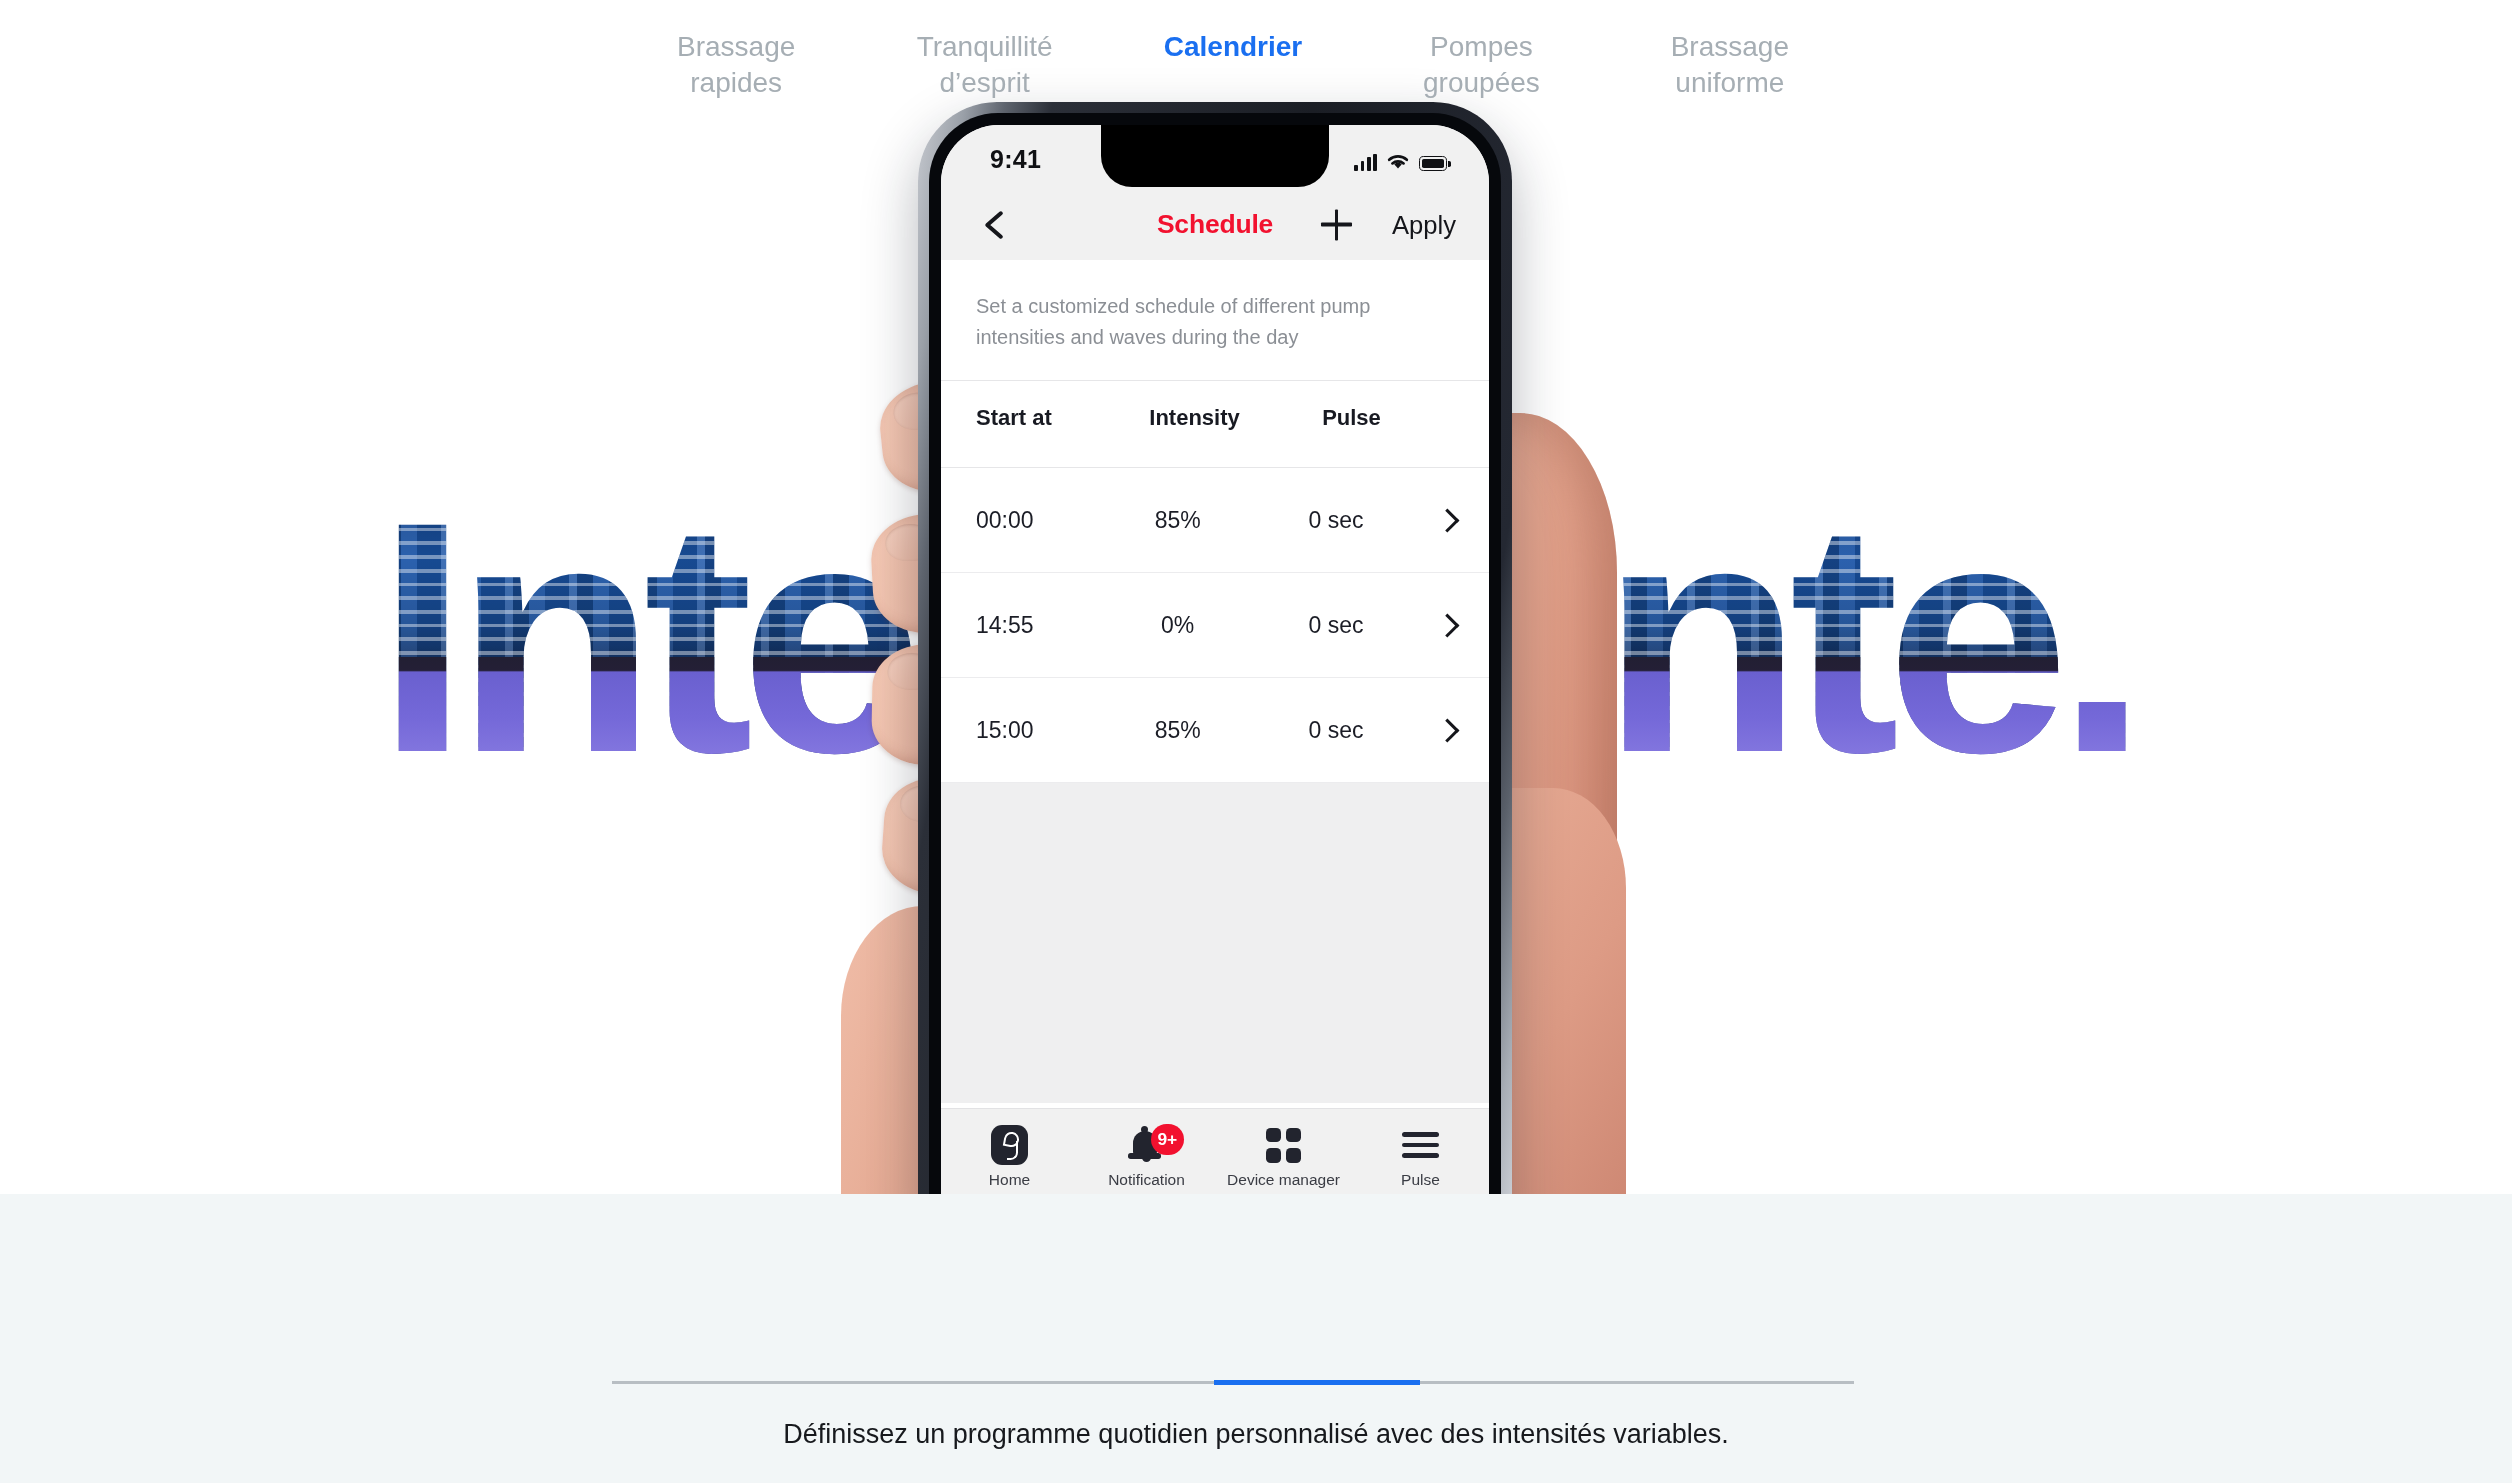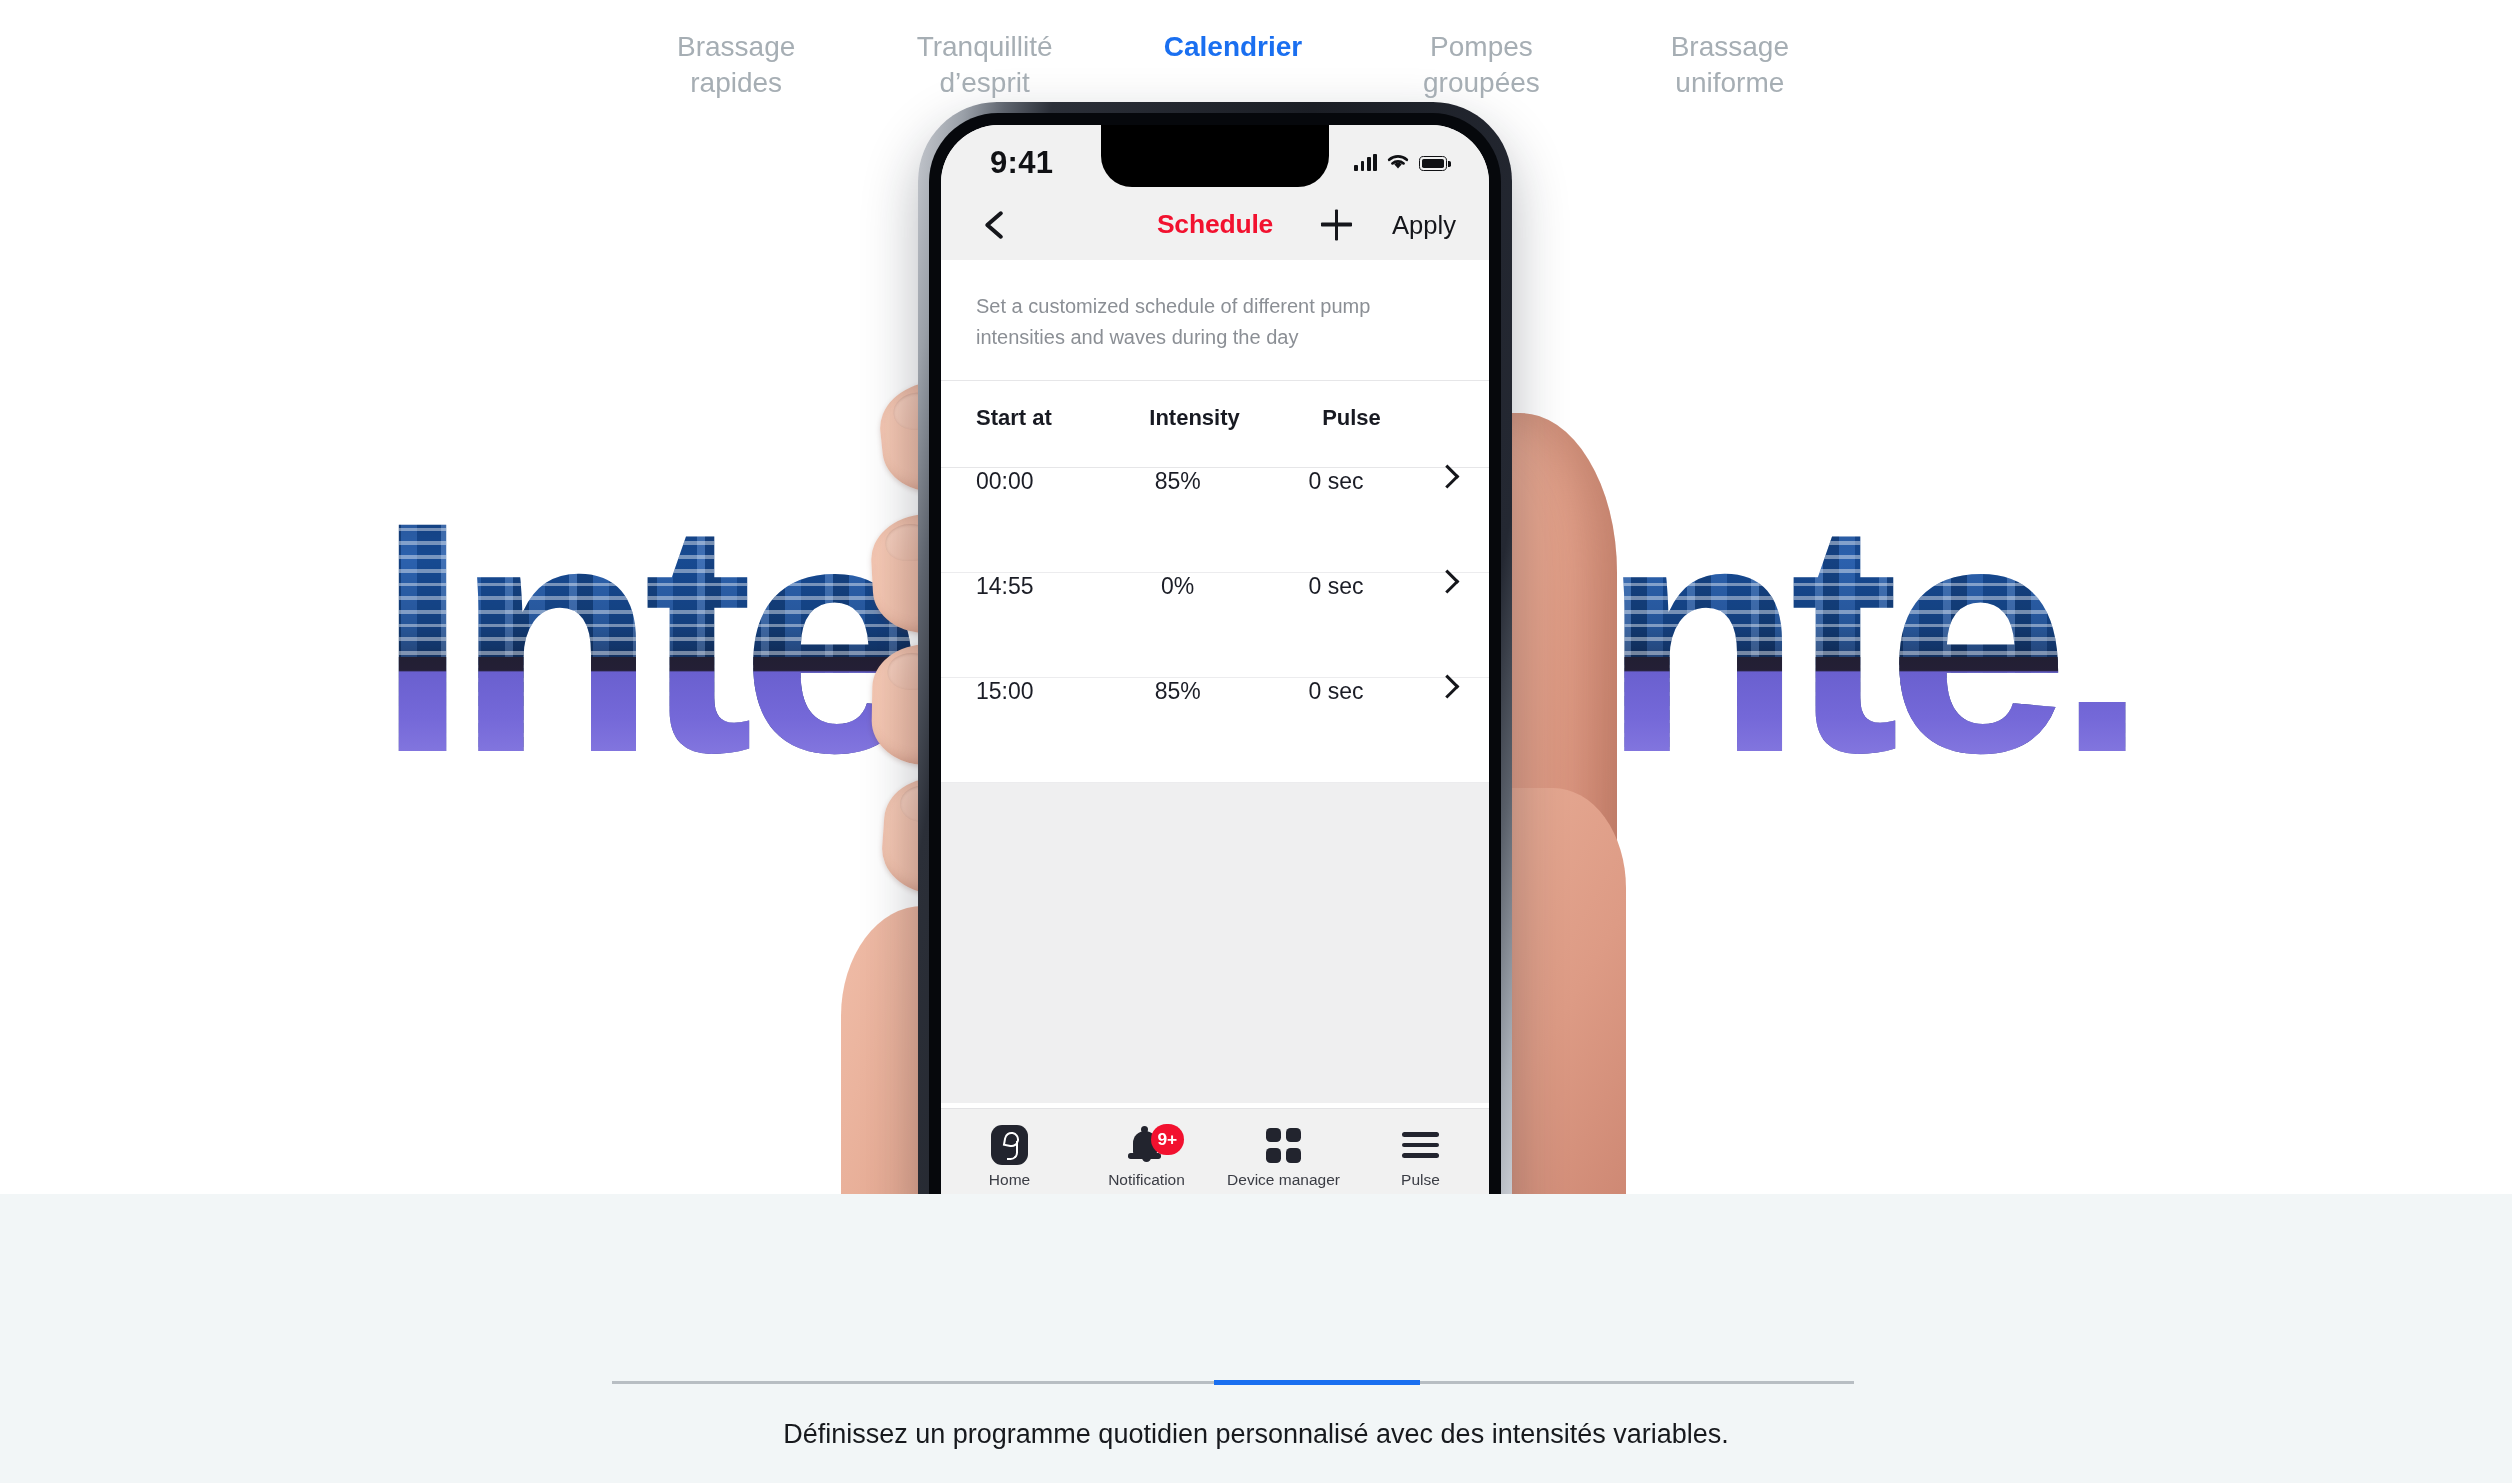--- a/index.html
+++ b/index.html
@@ -189,21 +189,21 @@
 
   
   .statusbar {
     position: relative;
     height: 64px;
     background: #f1f1f1;
   }
   .sb-time {
     position: absolute;
     left: 49px; top: 20px;
-    font-size: 31px;
+    font-size: 25px;
     font-weight: 700;
     color: #101114;
     letter-spacing: 0.3px;
   }
   .sb-icons {
     position: absolute;
     right: 42px; top: 22px;
     display: flex;
     align-items: flex-end;
     gap: 9px;
@@ -293,21 +293,21 @@
     font-weight: 700;
     color: #181a22;
   }
   .c-start { width: 175px; padding-left: 35px; box-sizing: border-box; }
   .c-int   { width: 157px; text-align: center; }
   .c-pulse { width: 157px; text-align: center; }
   .c-chev  { flex: 1; }
 
   .trow {
     display: flex;
-    align-items: flex-start;
+    align-items: center;
     height: 104px;
     background: #ffffff;
     border-bottom: 0.9px solid #ececee;
     font-size: 23px;
     color: #1b1d26;
     cursor: pointer;
     gap: 48px;
   }
   .trow .c-chev {
     display: flex;

